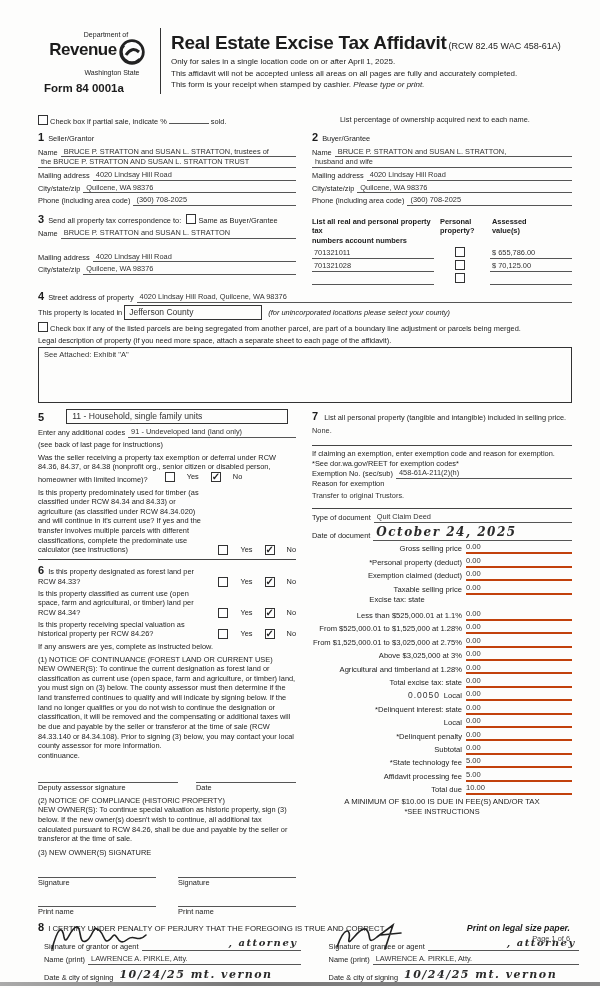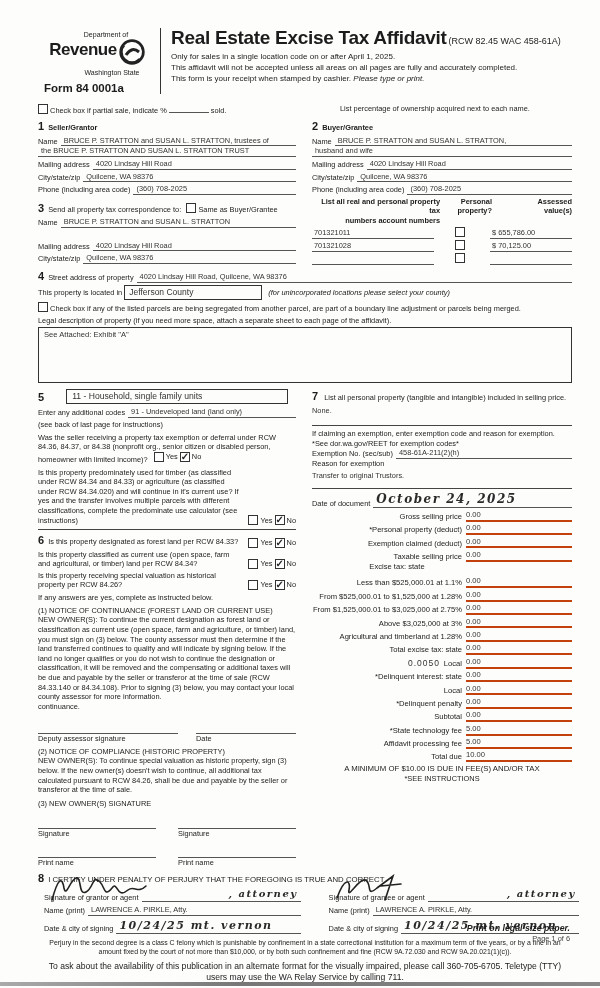--- a/index.html
+++ b/index.html
@@ -3,21 +3,21 @@
 <meta charset="utf-8">
 <style>
   html,body{margin:0;padding:0}
   body{
     width:600px;height:988px;position:relative;overflow:hidden;
     background:#fdfdfc;color:#1c1c1c;
     font-family:"Liberation Sans",sans-serif;font-size:7.4px;line-height:1.3;
   }
   .page{padding:26px 28px 0 38px;}
   
-  .hdr{display:flex;align-items:flex-start;margin-bottom:8px}
+  .hdr{display:flex;align-items:center;margin-bottom:19px}
   .brand{width:118px;flex:0 0 118px;text-align:center;padding-top:4px}
   .brand .dept{font-size:7px;color:#222;margin-left:18px}
   .brand .rev{font-size:17px;font-weight:bold;letter-spacing:-0.5px;display:inline-block}
   .brand .was{font-size:7px;margin-left:30px}
   .brand .formno{font-size:11.5px;font-weight:bold;margin-top:4px;text-align:left;padding-left:6px}
   .logo{display:inline-block;vertical-align:middle;margin-left:2px}
   .vrule{width:0;border-left:1.5px solid #333;align-self:stretch;margin:2px 10px 2px 4px}
   .titleblock{flex:1}
   .title{font-size:19px;font-weight:bold;letter-spacing:-0.3px}
   .titleref{font-size:9px;font-weight:normal}
@@ -25,35 +25,35 @@
   
   .b{font-weight:normal}
   .i{font-style:italic}
   .row{display:flex;align-items:flex-end}
   .u{border-bottom:1px solid #555;color:#333}
   .fill{flex:1;border-bottom:1px solid #555;color:#333;padding:0 3px;white-space:nowrap;overflow:hidden}
   .lbl{white-space:nowrap;padding-right:3px}
   .cb{width:8px;height:8px;border:1px solid #333;display:inline-block;position:relative;vertical-align:-1px;background:#fff;flex:0 0 8px}
   .cb.ck::after{content:"✓";position:absolute;top:-3px;left:0px;font-size:10px;font-weight:bold;color:#222}
   .secnum{font-size:11px;font-weight:bold;padding-right:4px}
-  .seclbl{font-weight:bold}
+  .seclbl{font-weight:normal}
   .mt2{margin-top:2px}.mt3{margin-top:3px}.mt4{margin-top:4px}.mt6{margin-top:6px}
   .hr{border-top:1px solid #444;margin:4px 0 3px 0}
   
   .cols{display:grid;grid-template-columns:258px 1fr;column-gap:16px}
-  .parhead{display:flex;font-weight:bold;text-align:right;margin-top:2px}
+  .parhead{display:flex;font-weight:bold;text-align:left;margin-top:11px}
   .parhead .c1{flex:1}.parhead .c2{width:52px}.parhead .c3{width:80px}
   .parrow{display:flex;align-items:flex-end;height:13px}
   .parrow .c1{flex:1;border-bottom:1px solid #555;color:#333;padding-left:2px}
   .parrow .c2{width:52px;text-align:center}
   .parrow .c3{width:80px;border-bottom:1px solid #555;color:#333;padding-left:2px;margin-left:4px}
   .countybox{display:inline-block;border:1px solid #333;min-width:128px;padding:1px 4px;font-size:8.5px;color:#333}
   .legalbox{border:1px solid #333;height:50px;padding:2px 5px;margin-top:2px;color:#333;font-size:7.6px}
   .codebox{display:inline-block;border:1px solid #333;min-width:210px;padding:1px 5px;font-size:8.6px;color:#333}
-  .yn{white-space:nowrap;display:inline-flex;align-items:flex-end;gap:2px;margin-left:4px}
+  .yn{white-space:nowrap;display:inline-flex;align-items:flex-start;gap:12px;margin-left:15px}
   .qrow{display:flex;align-items:flex-end;justify-content:space-between}
   
   .trow{display:flex;align-items:flex-end;height:13.4px;font-size:7.6px}
   .tlabel{margin-left:auto;white-space:nowrap;padding-right:4px}
   .tfill{width:104px;flex:0 0 104px;border-bottom:2px solid #c2410c;text-align:left;color:#333;padding-right:2px}
   .thead{height:13px;text-align:center;padding-right:90px;font-size:7.6px}
   .rate{position:absolute;left:96px;color:#333;font-size:8.5px;letter-spacing:1px}
   
   .hand{font-family:"DejaVu Serif",serif;font-style:italic;font-weight:bold;color:#2a2a2a;letter-spacing:1.5px}
   .sigline{position:relative}
@@ -325,20 +325,24 @@
       <div class="hr" style="margin-top:10px"></div>
       <div>If claiming an exemption, enter exemption code and reason for exemption. *See dor.wa.gov/REET for exemption codes*</div>
       <div class="row">
           <span class="lbl">Exemption No. (sec/sub)</span>
           <span class="fill u">458-61A-211(2)(h)</span>
         </div>
       <div>Reason for exemption</div>
       <div class="mt2" style="color:#333">Transfer to original Trustors.</div>
       <div class="hr" style="margin-top:8px"></div>
       <div class="row mt2">
+          <span class="lbl">Type of document</span>
+          <span class="fill">Quit Claim Deed</span>
+        </div>
+      <div class="row mt2">
           <span class="lbl">Date of document</span>
           <span class="fill hand" style="font-size:12px;height:15px">October 24, 2025</span>
         </div>
 
       <div>
         <div class="trow">
             <span class="tlabel">Gross selling price</span>
             <span class="tfill">0.00</span>
           </div>
         <div class="trow">

